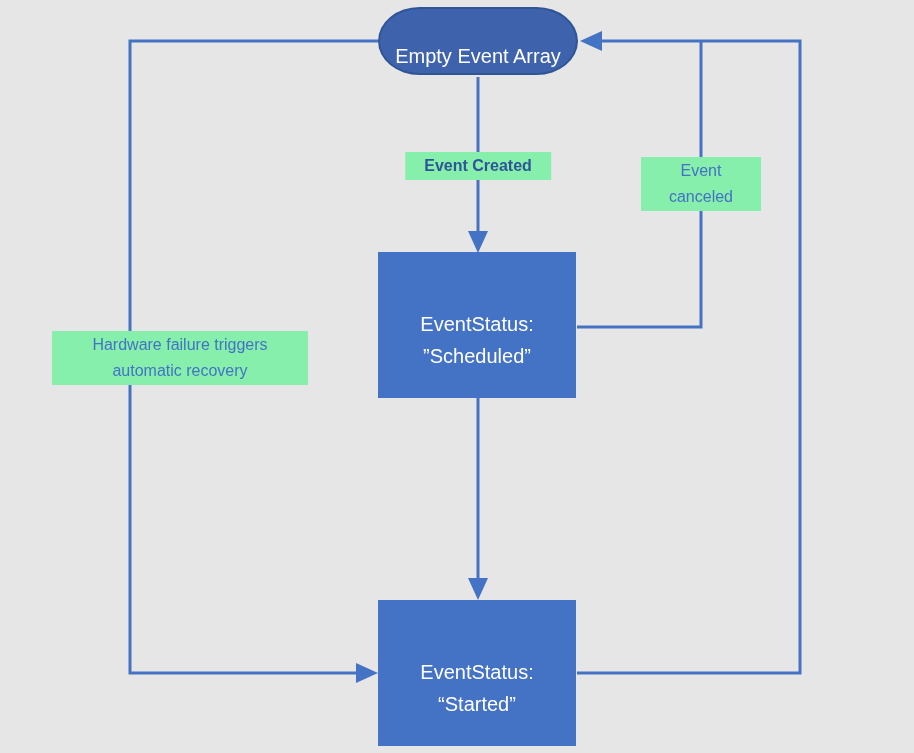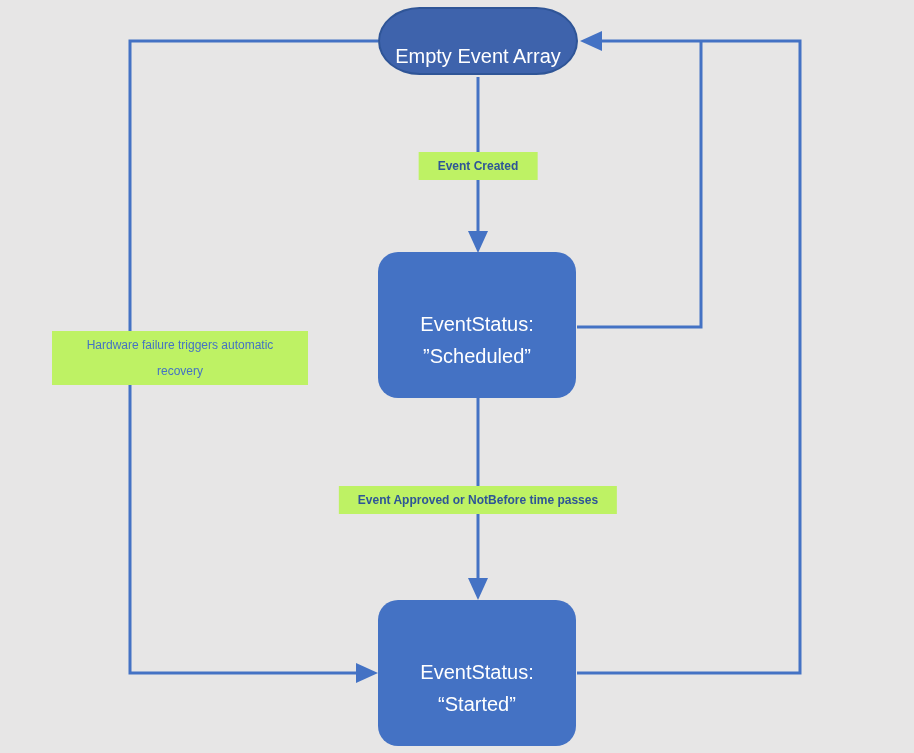--- a/index.html
+++ b/index.html
@@ -33,21 +33,20 @@
   }
   .node {
     position: absolute;
     display: flex;
     align-items: center;
     justify-content: center;
     text-align: center;
     color: #FFFFFF;
     font-size: 20px;
     line-height: 32px;
-    border-radius: 20px;
   }
   .node span {
     white-space: pre-line;
     margin-top: 29px;
   }
   .terminator {
     left: 378px;
     top: 7px;
     width: 200px;
     height: 68px;
@@ -59,23 +58,23 @@
   .process {
     background: #4472C4;
     width: 198px;
     height: 146px;
   }
   .process.scheduled { left: 378px; top: 252px; }
   .process.started   { left: 378px; top: 600px; }
   .edge-label {
     position: absolute;
     transform: translate(-50%, -50%);
-    background: #bef264;
+    background: #86efac;
     color: #4472C4;
-    font-size: 12px;
+    font-size: 16px;
     line-height: 26px;
     text-align: center;
     padding: 1px 19px;
   }
   .edge-label.bold {
     font-weight: bold;
     color: #2E5597;
   }
   .lbl-created   { left: 478px; top: 166px; white-space: nowrap; }
   .lbl-canceled  { left: 701px; top: 184px; width: 82px; }
@@ -114,19 +113,19 @@
 ”Scheduled”</span>
   </div>
 
   <div class="node process started">
     <span>EventStatus:
 “Started”</span>
   </div>
 
   <div class="edge-label bold lbl-created">Event Created</div>
 
+  <div class="edge-label lbl-canceled">Event canceled</div>
 
-  <div class="edge-label bold lbl-approved">Event Approved or NotBefore time passes</div>
 
 
   <div class="edge-label lbl-hardware">Hardware failure triggers automatic recovery</div>
 
 </div>
 
 </body></html>

